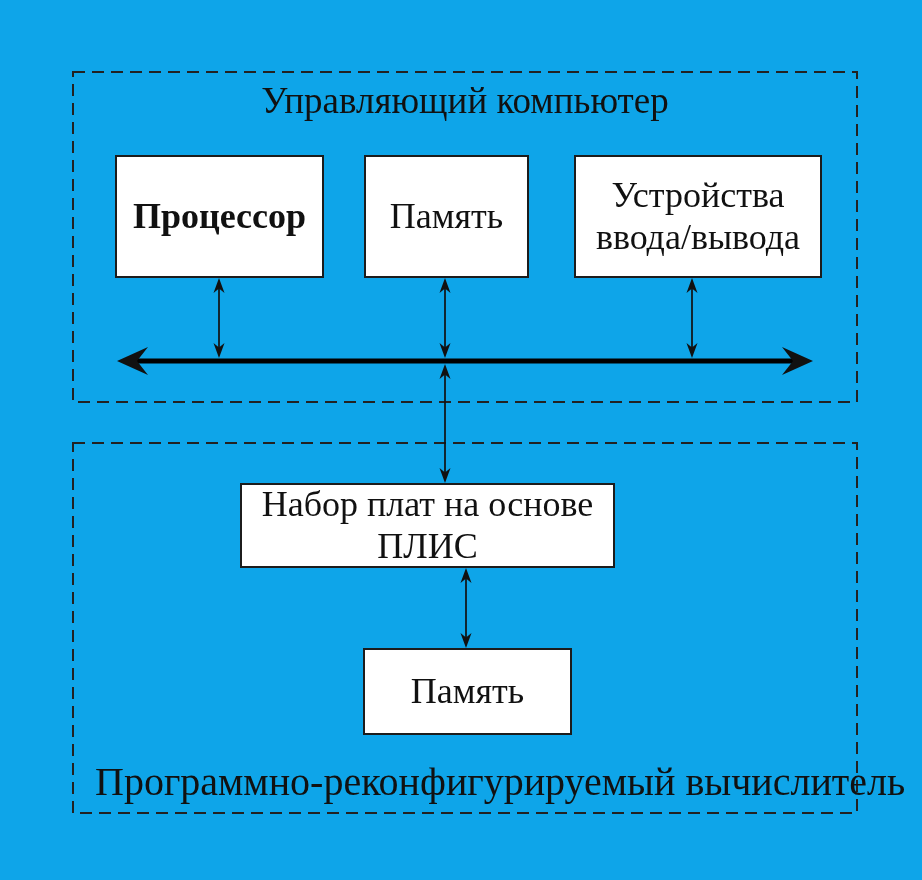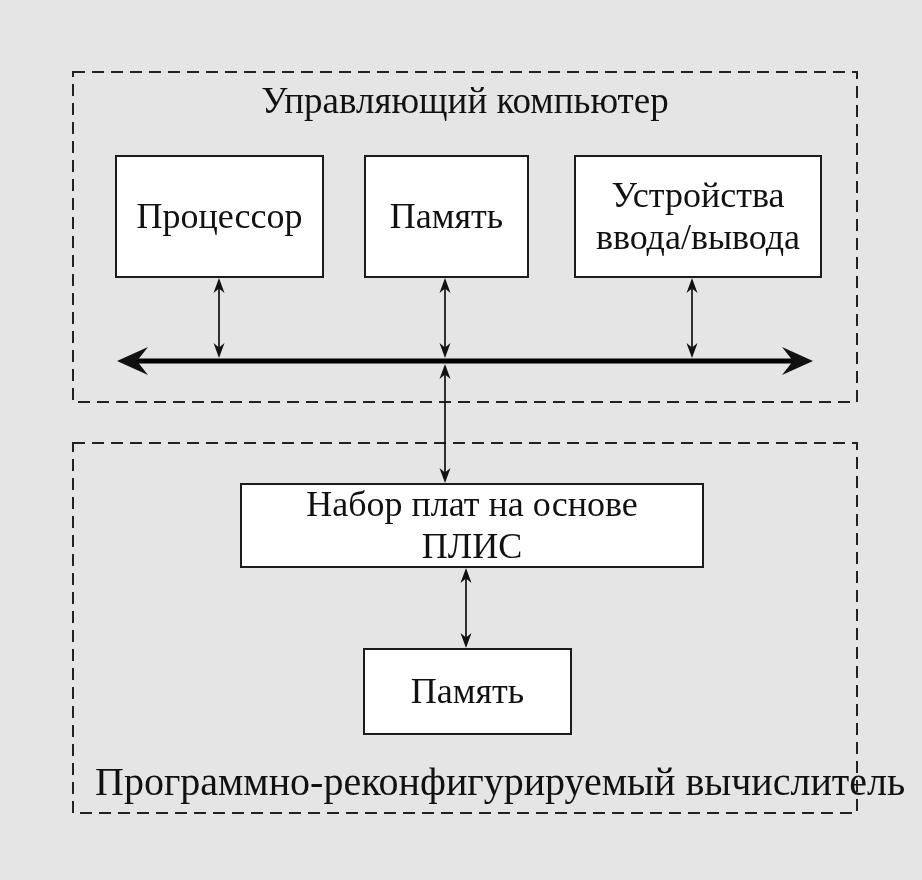--- a/index.html
+++ b/index.html
@@ -4,21 +4,21 @@
 <style>
   html, body {
     margin: 0;
     padding: 0;
     background: #ffffff;
   }
   .canvas {
     position: relative;
     width: 922px;
     height: 880px;
-    background: #e5e5e5;
+    background: #0ea5e9;
     font-family: "Liberation Serif", "DejaVu Serif", serif;
     color: #111111;
     overflow: hidden;
   }
   .lines {
     position: absolute;
     left: 0;
     top: 0;
     width: 922px;
     height: 880px;
@@ -64,24 +64,24 @@
     line-height: 1.0;
   }
   .group-caption {
     position: absolute;
     left: 95px;
     top: 762px;
     font-size: 40px;
     line-height: 1.0;
     white-space: nowrap;
   }
-  .box-processor     { left: 115px; top: 155px; width: 209px; height: 123px; }
+  .box-processor     { left: 115px; top: 155px; width: 209px; height: 123px; font-weight: bold; }
   .box-memory-top    { left: 364px; top: 155px; width: 165px; height: 123px; }
   .box-io            { left: 574px; top: 155px; width: 248px; height: 123px; }
-  .box-fpga          { left: 240px; top: 483px; width: 464px; height: 85px;  }
+  .box-fpga          { left: 240px; top: 483px; width: 375px; height: 85px;  }
   .box-memory-bottom { left: 363px; top: 648px; width: 209px; height: 87px;  }
 </style>
 </head>
 <body>
 
 <div class="canvas">
 
   <svg class="lines" viewBox="0 0 922 880" xmlns="http://www.w3.org/2000/svg">
 
     <rect class="dashed-rect" x="73" y="72" width="784" height="330"></rect>

